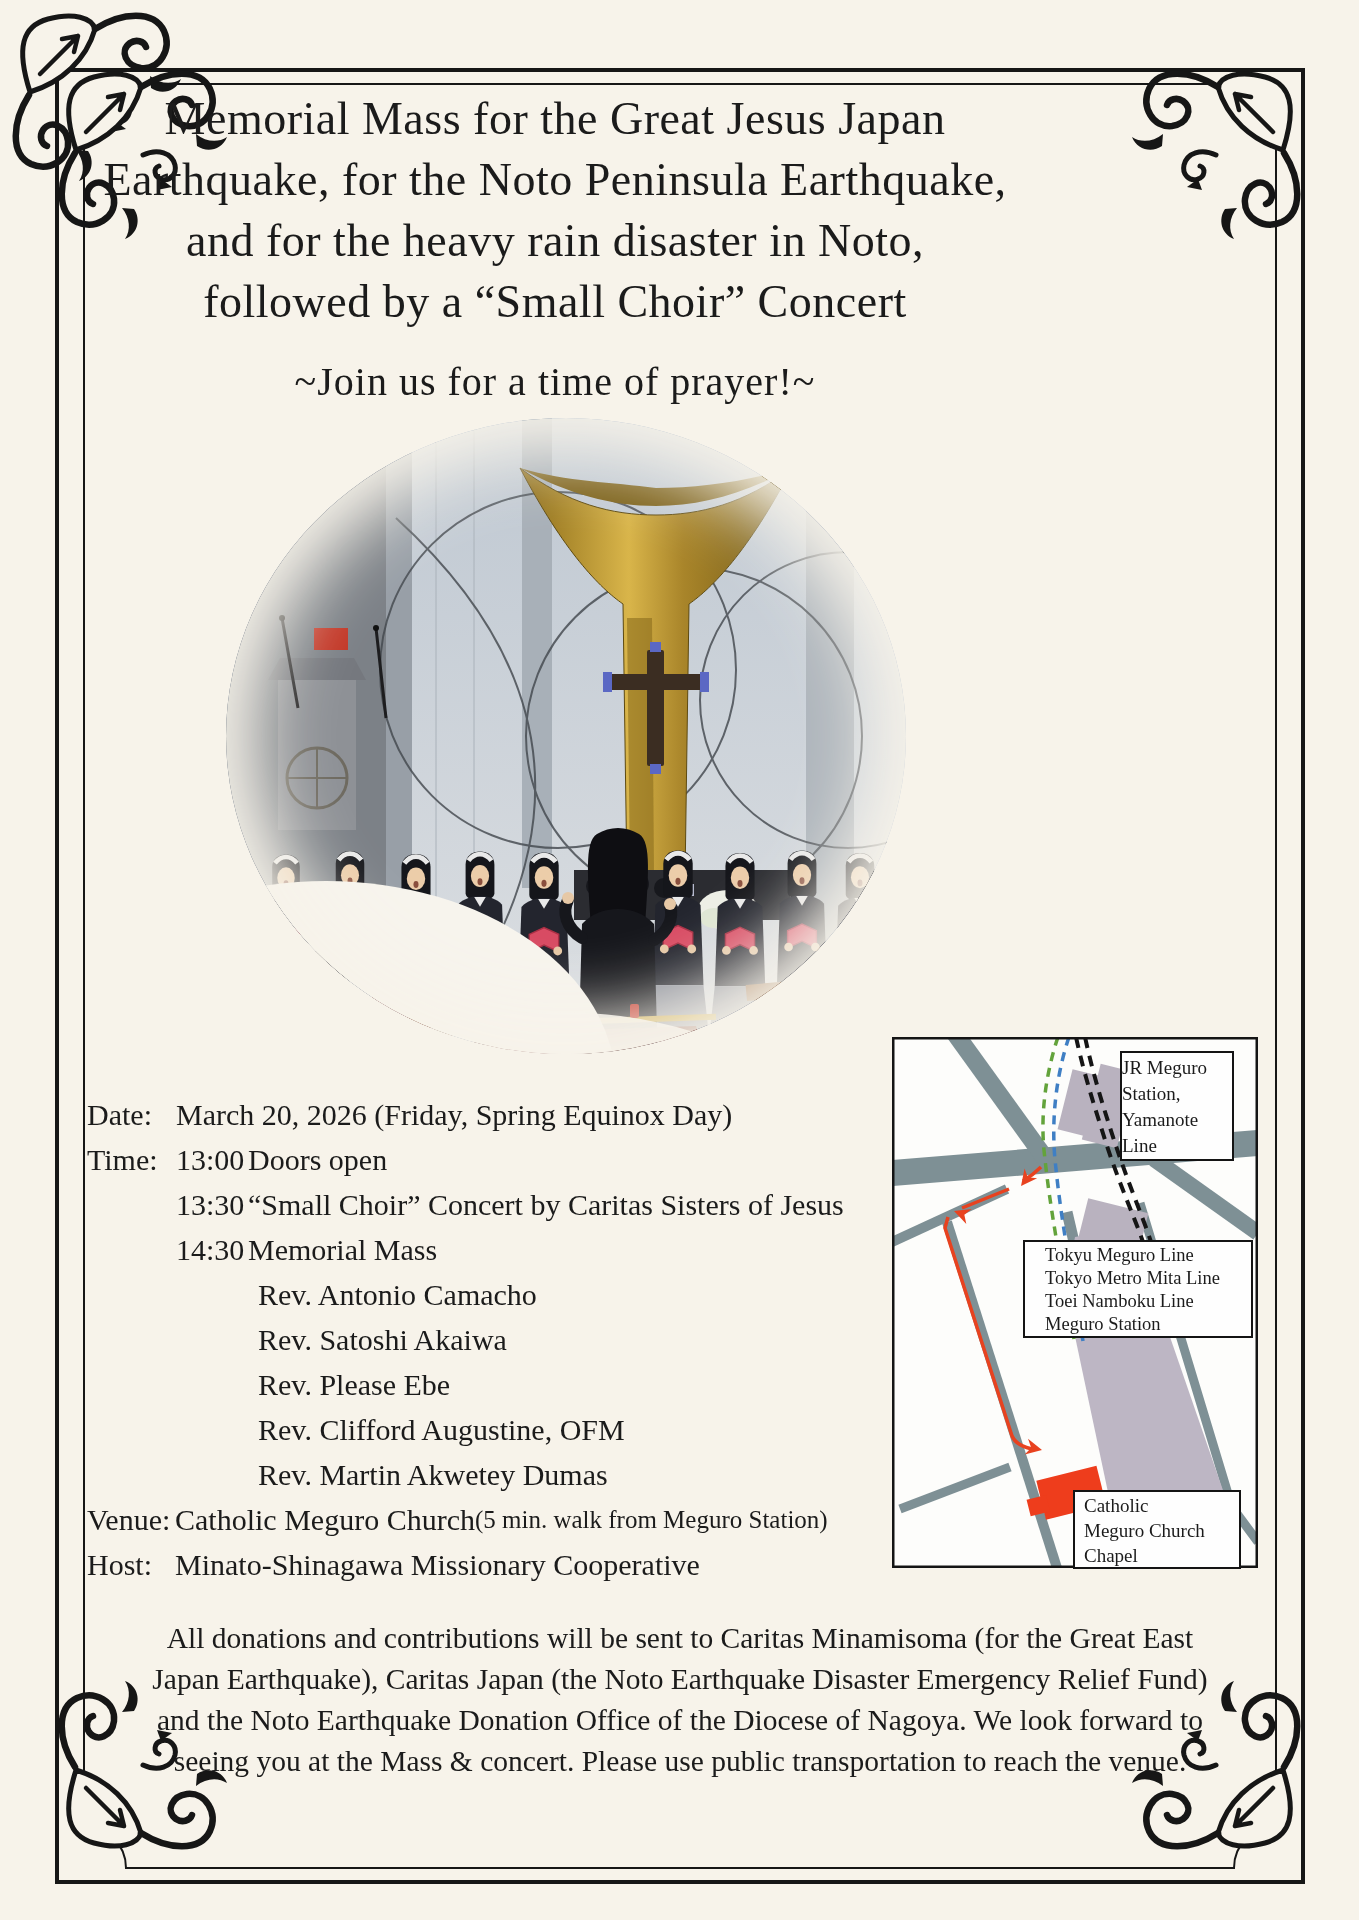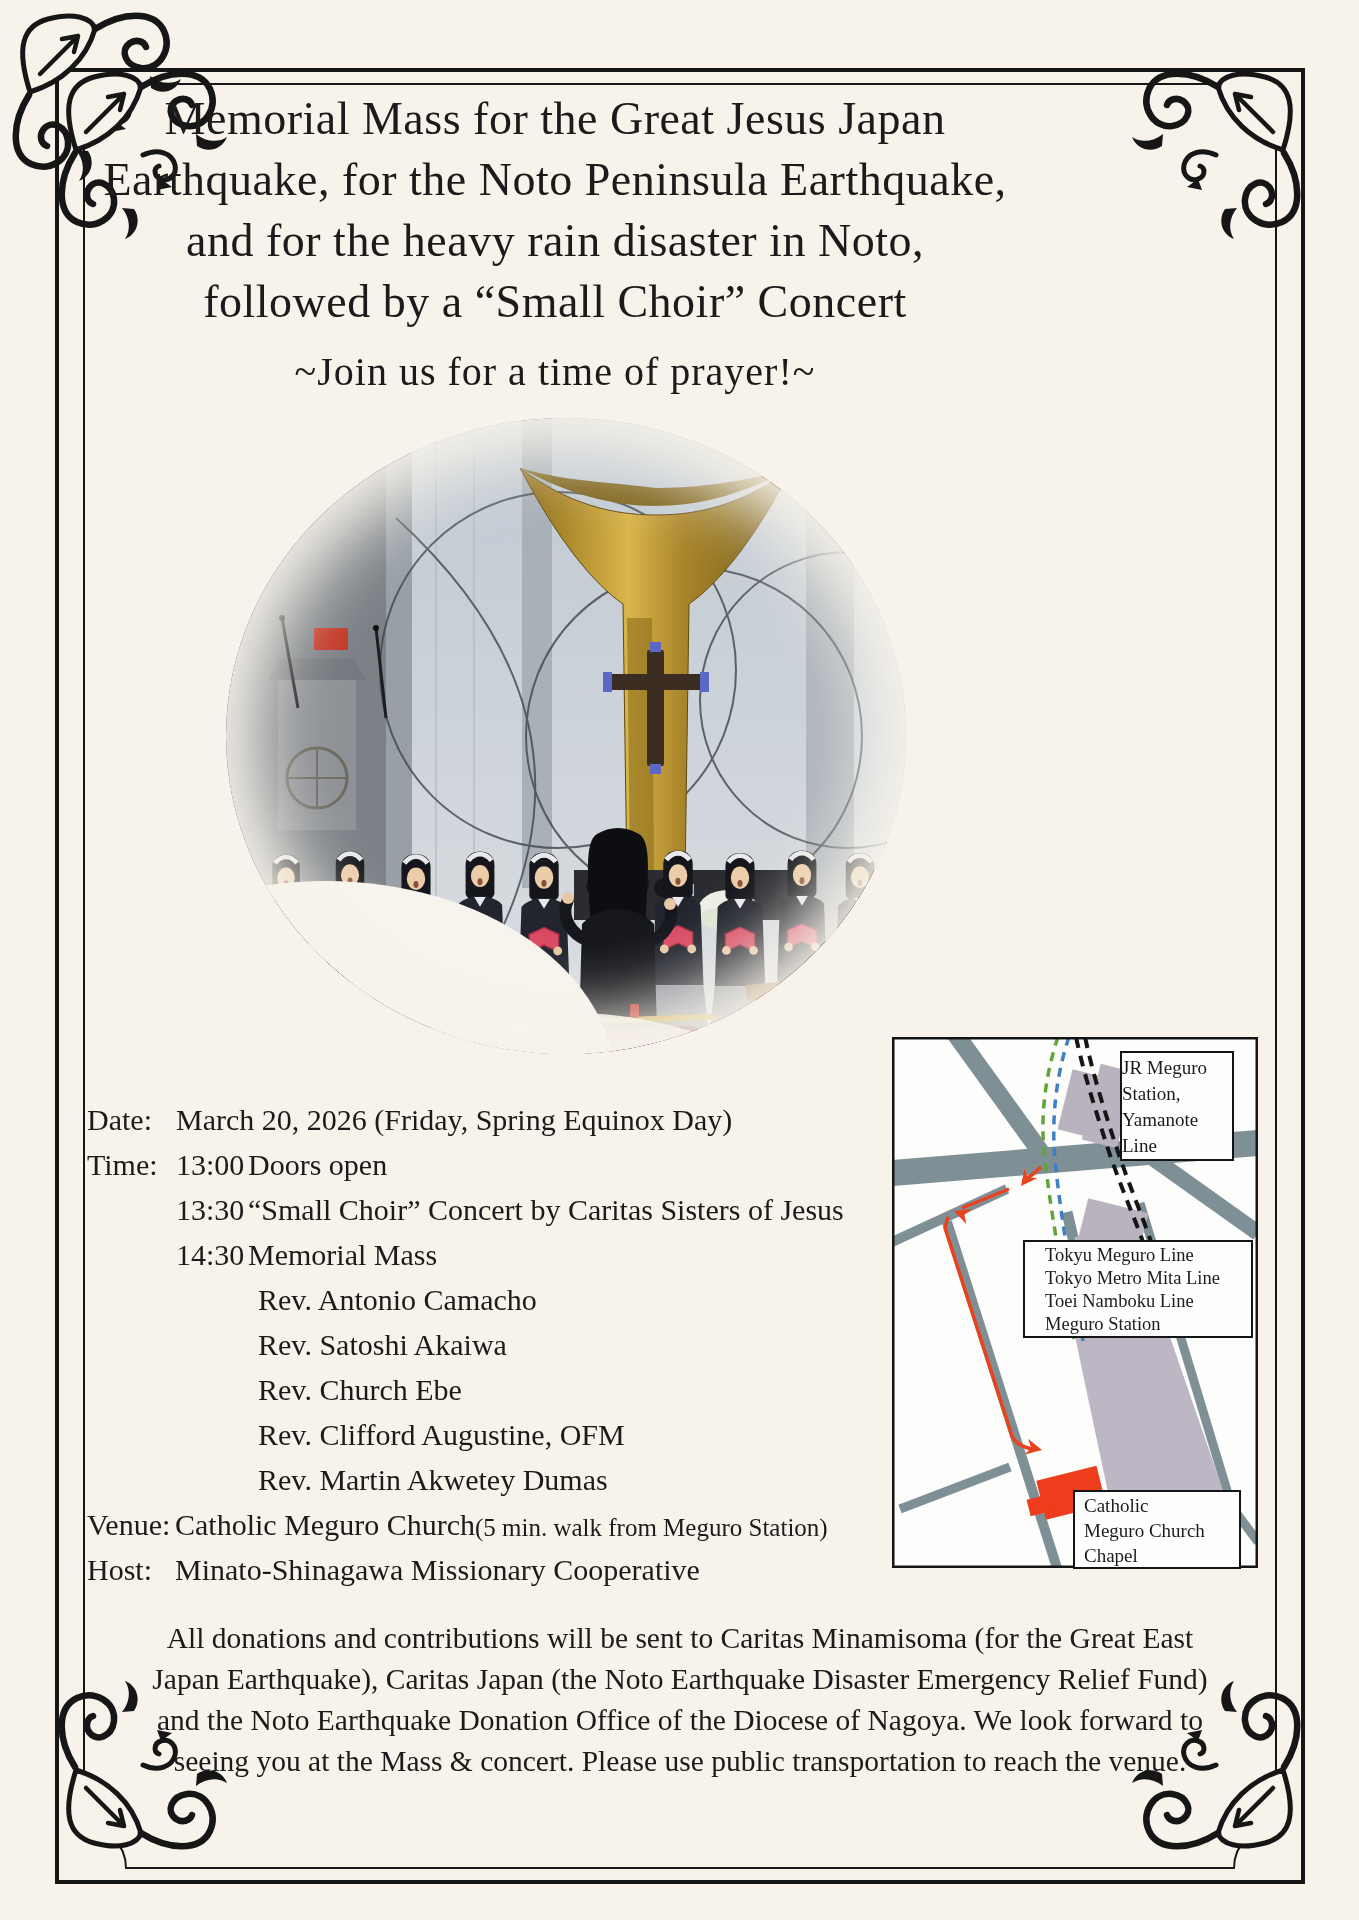--- a/index.html
+++ b/index.html
@@ -4,31 +4,31 @@
 <style>
   html,body{margin:0;padding:0;background:#dedbd3;}
   .page{
     position:relative; width:1359px; height:1920px; margin:0 auto;
     background:#f7f3ea; overflow:hidden;
     font-family:"Liberation Serif", serif; color:#1b1b1b;
   }
   .frame{position:absolute;left:0;top:0;width:1359px;height:1920px;pointer-events:none;}
   .title-block{position:absolute;left:80px;top:88px;width:950px;text-align:center;}
   .t-line{font-size:46px;line-height:61px;letter-spacing:.5px;}
-  .subtitle{font-size:40px;line-height:52px;margin-top:14px;letter-spacing:1px;}
+  .subtitle{font-size:40px;line-height:52px;margin-top:24px;letter-spacing:1px;}
   .photo{
     position:absolute;left:226px;top:418px;width:680px;height:636px;
     border-radius:50%;overflow:hidden;
   }
   .photo .vignette{
     position:absolute;inset:0;border-radius:50%;
     box-shadow:inset 0 0 70px 34px #f7f3ea;
   }
   .details{position:absolute;left:87px;top:1092px;width:810px;font-size:30px;}
-  .row{height:45px;display:flex;align-items:flex-end;white-space:nowrap;}
+  .row{height:45px;display:flex;align-items:center;white-space:nowrap;}
   .row .c-label{display:inline-block;width:89px;}
   .row .c-time{display:inline-block;width:72px;}
   .row .c-indent{display:inline-block;width:171px;}
   .row .c-vlabel{display:inline-block;width:88px;}
   .venue-note{font-size:25px;}
   .map{position:absolute;left:892px;top:1037px;width:366px;height:531px;}
   .map svg{position:absolute;left:0;top:0;}
   .map-label{
     position:absolute;background:#fefefe;border:2px solid #141414;
     font-size:19px;line-height:26px;text-align:left;box-sizing:border-box;
@@ -203,21 +203,21 @@
     <div class="row">
       <span class="c-indent"></span>
       <span>Rev. Antonio Camacho</span>
     </div>
     <div class="row">
       <span class="c-indent"></span>
       <span>Rev. Satoshi Akaiwa</span>
     </div>
     <div class="row">
       <span class="c-indent"></span>
-      <span>Rev. Church Ebe</span>
+      <span>Rev. Please Ebe</span>
     </div>
     <div class="row">
       <span class="c-indent"></span>
       <span>Rev. Clifford Augustine, OFM</span>
     </div>
     <div class="row">
       <span class="c-indent"></span>
       <span>Rev. Martin Akwetey Dumas</span>
     </div>
     <div class="row">

